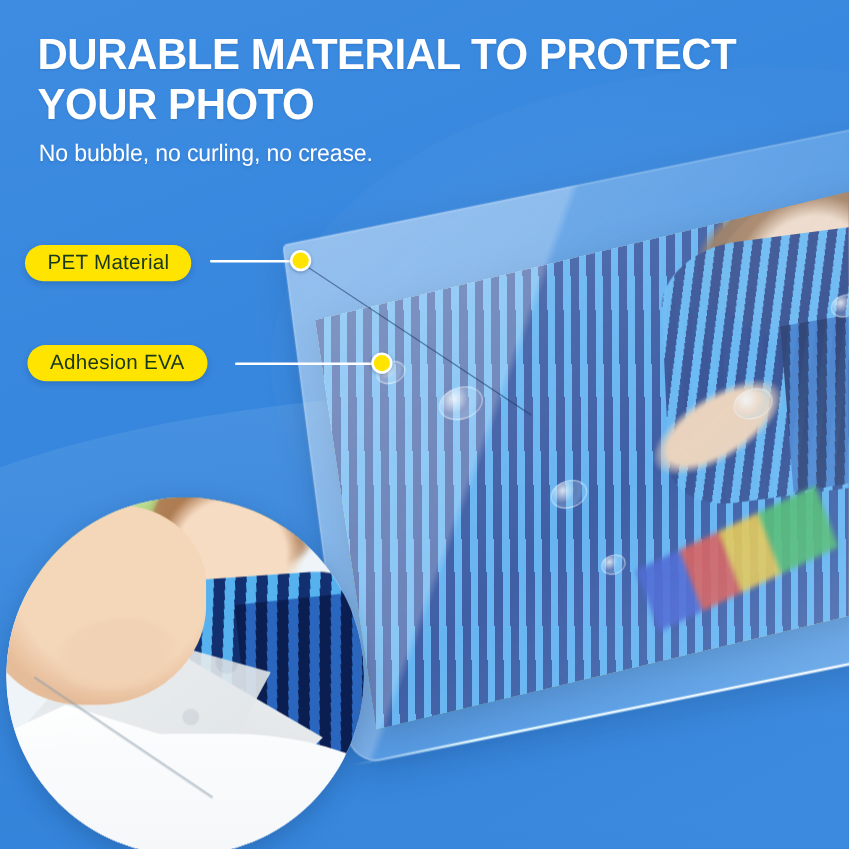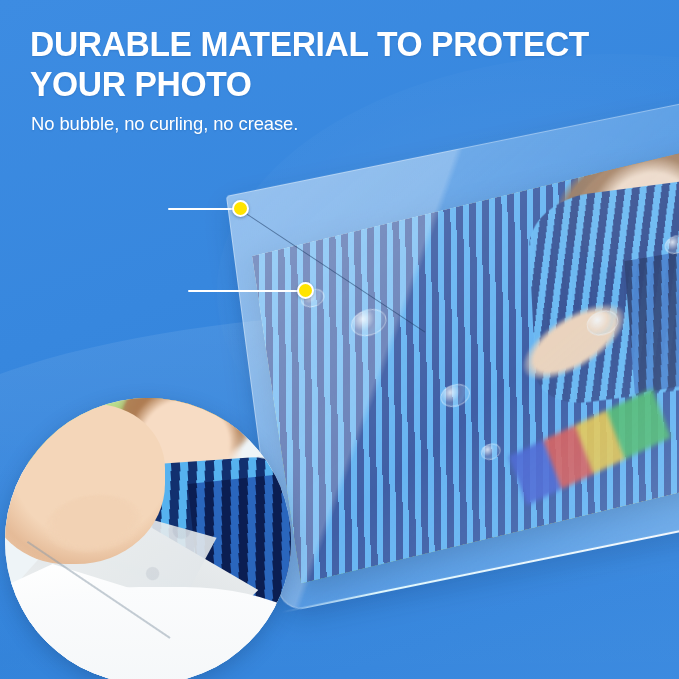--- a/index.html
+++ b/index.html
@@ -405,17 +405,19 @@
       <div class="inset-white-bottom"></div>
       <div class="inset-fold-line"></div>
     </div>
   </div>
 
   <div class="headline">DURABLE MATERIAL TO PROTECT YOUR PHOTO</div>
   <div class="subhead">No bubble, no curling, no crease.</div>
 
   <div class="leader" style="left:168px; top:208px; width:78px;"></div>
   <div class="node" style="left:232px; top:200px;"></div>
+  <div class="pill" id="pill-pet">PET Material</div>
 
   <div class="leader" style="left:188px; top:290px; width:122px;"></div>
   <div class="node" style="left:297px; top:282px;"></div>
+  <div class="pill" id="pill-eva">Adhesion  EVA</div>
 
 </div>
 
 </body></html>

